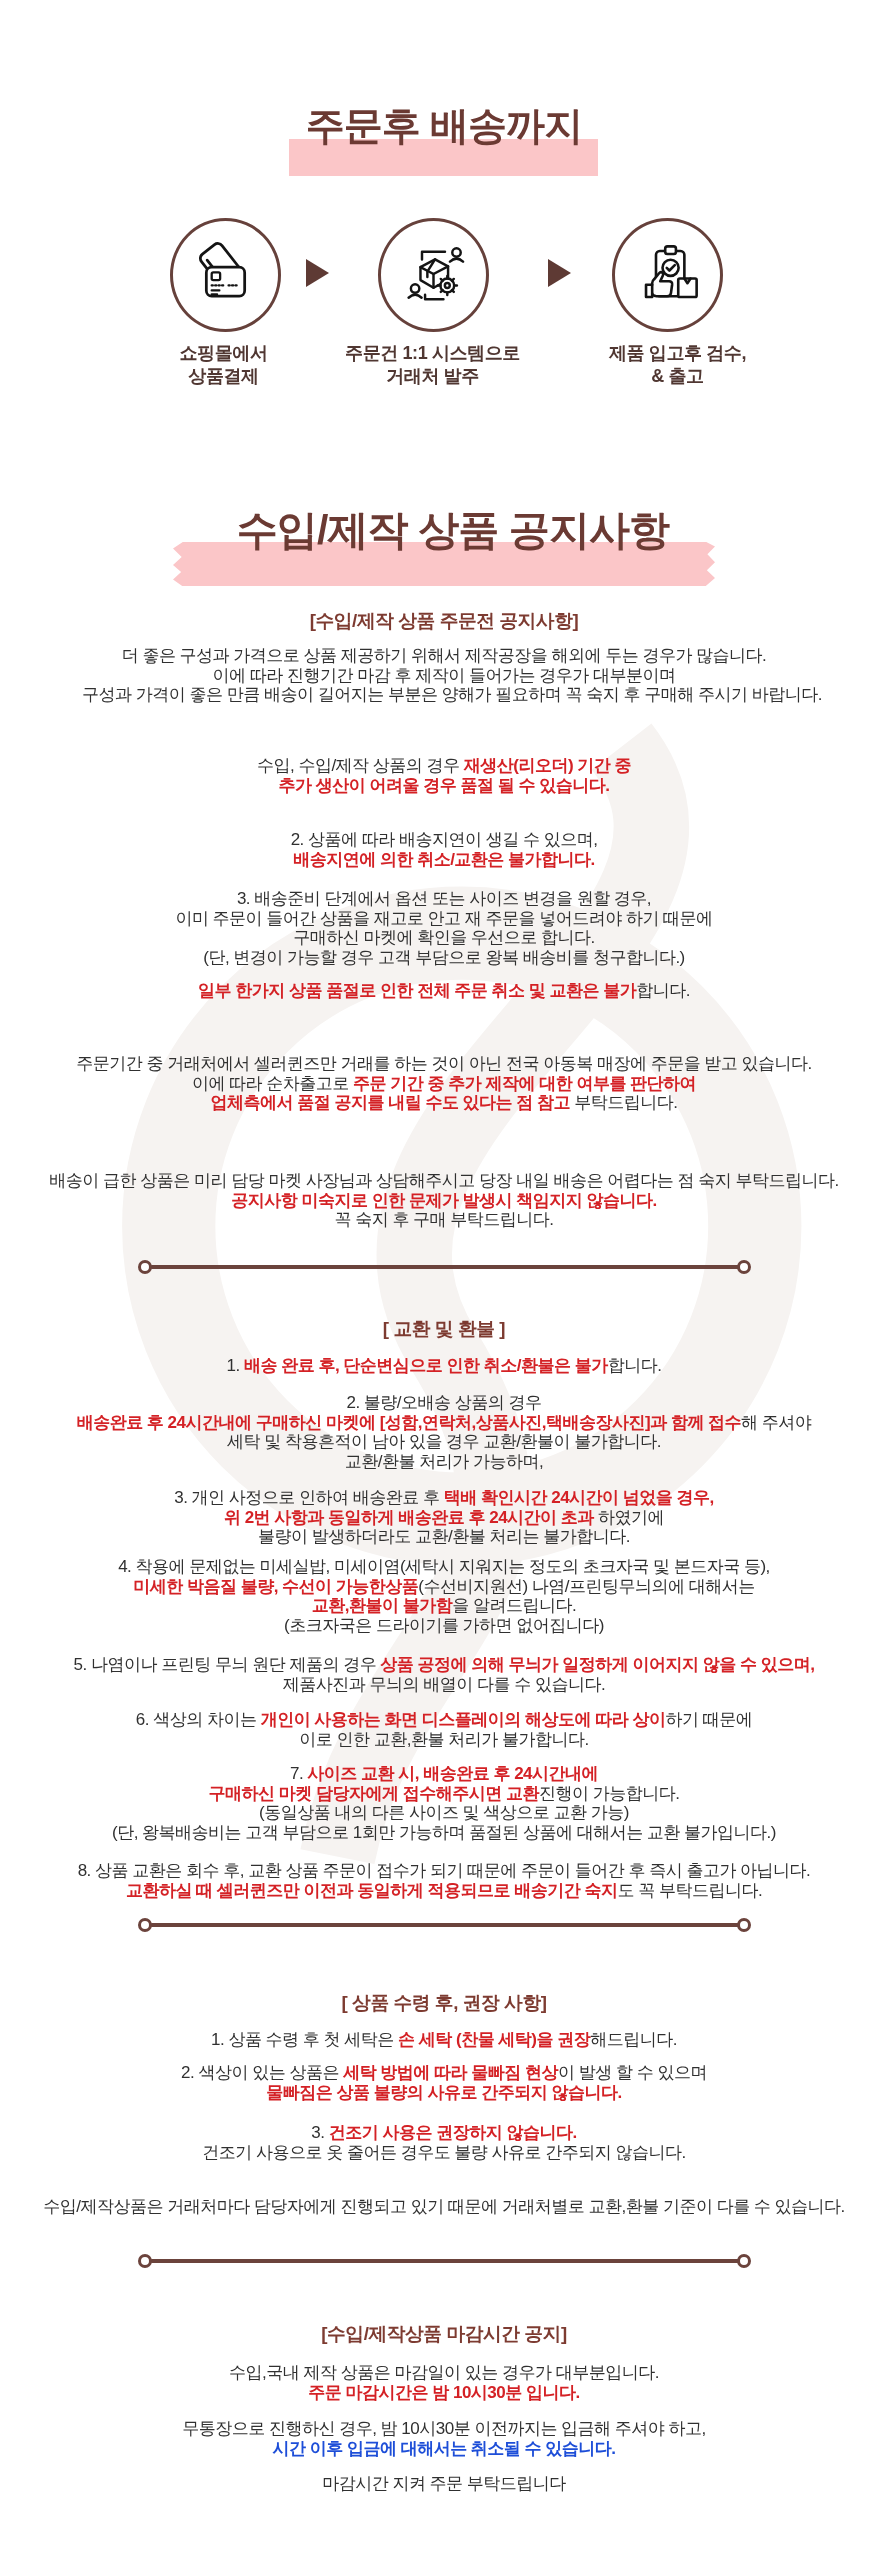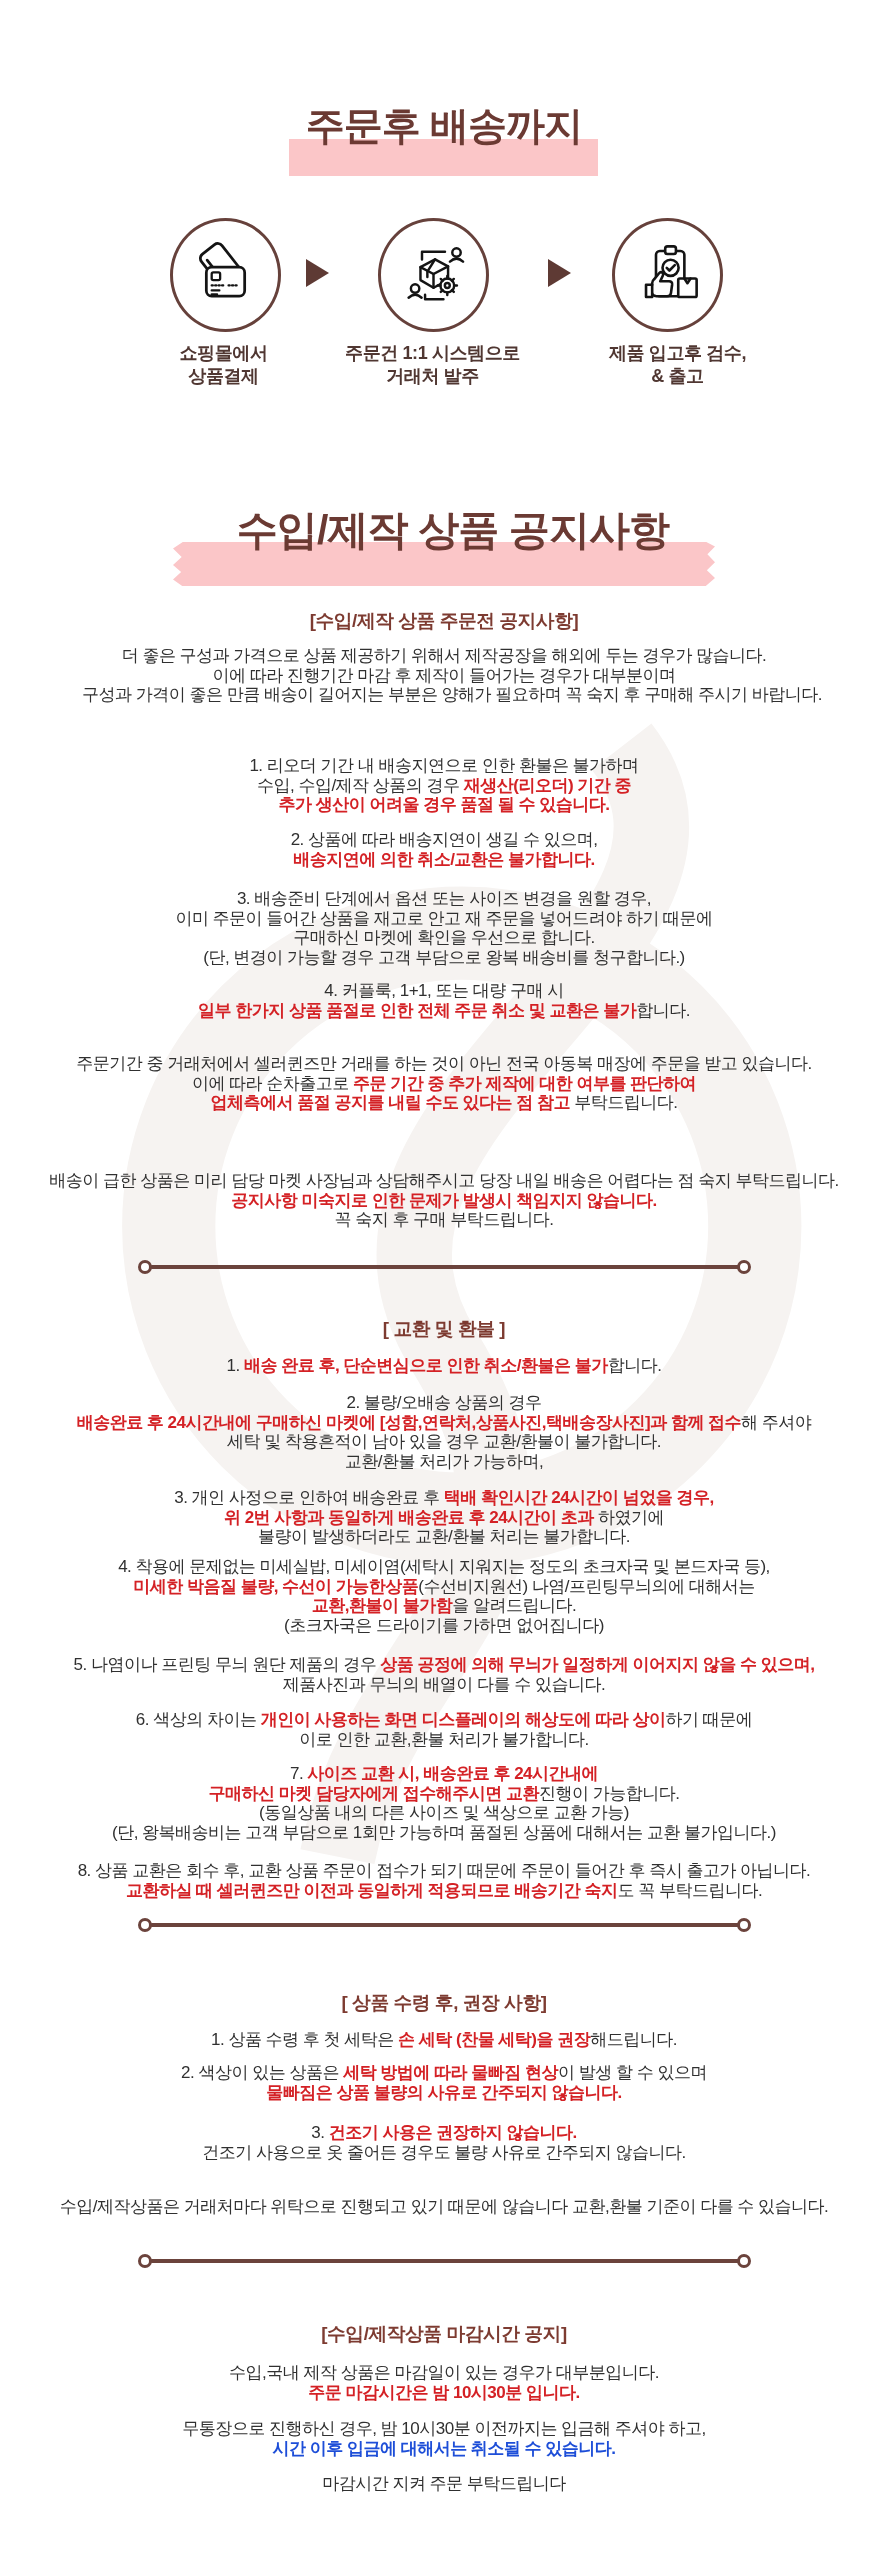--- a/index.html
+++ b/index.html
@@ -158,36 +158,34 @@
   </div>
 
   <div id="content">
       <div class="sec-header" style="top: 608px; color: rgb(125, 59, 49);">[수입/제작 상품 주문전 공지사항]</div>
       <div class="notice-block" style="top: 646px;">
         <div class="notice-line"><span class="seg-black" style="color: rgb(48, 48, 48);">더 좋은 구성과 가격으로 상품 제공하기 위해서 제작공장을 해외에 두는 경우가 많습니다.</span></div>
         <div class="notice-line"><span class="seg-black" style="color: rgb(48, 48, 48);">이에 따라 진행기간 마감 후 제작이 들어가는 경우가 대부분이며</span></div>
         <div class="notice-line"><span class="seg-black" style="color: rgb(48, 48, 48); margin-left: 16px;">구성과 가격이 좋은 만큼 배송이 길어지는 부분은 양해가 필요하며 꼭 숙지 후 구매해 주시기 바랍니다.</span></div>
       </div>
       <div class="notice-block" style="top: 756px;">
-        <div class="notice-line"><span class="seg-black" style="color: rgb(48, 48, 48);">1. 리오더 기간 내 배송지연으로 인한 환불은 불가하며</span></div>
         <div class="notice-line"><span class="seg-black" style="color: rgb(48, 48, 48);">수입, 수입/제작 상품의 경우 </span><span class="seg-red" style="color: rgb(212, 33, 37);">재생산(리오더) 기간 중</span></div>
         <div class="notice-line"><span class="seg-red" style="color: rgb(212, 33, 37);">추가 생산이 어려울 경우 품절 될 수 있습니다.</span></div>
       </div>
       <div class="notice-block" style="top: 830px;">
         <div class="notice-line"><span class="seg-black" style="color: rgb(48, 48, 48);">2. 상품에 따라 배송지연이 생길 수 있으며,</span></div>
         <div class="notice-line"><span class="seg-red" style="color: rgb(212, 33, 37);">배송지연에 의한 취소/교환은 불가합니다.</span></div>
       </div>
       <div class="notice-block" style="top: 889px;">
         <div class="notice-line"><span class="seg-black" style="color: rgb(48, 48, 48);">3. 배송준비 단계에서 옵션 또는 사이즈 변경을 원할 경우,</span></div>
         <div class="notice-line"><span class="seg-black" style="color: rgb(48, 48, 48);">이미 주문이 들어간 상품을 재고로 안고 재 주문을 넣어드려야 하기 때문에</span></div>
         <div class="notice-line"><span class="seg-black" style="color: rgb(48, 48, 48);">구매하신 마켓에 확인을 우선으로 합니다.</span></div>
         <div class="notice-line"><span class="seg-black" style="color: rgb(48, 48, 48);">(단, 변경이 가능할 경우 고객 부담으로 왕복 배송비를 청구합니다.)</span></div>
       </div>
       <div class="notice-block" style="top: 981px;">
-        <div class="notice-line"><span class="seg-black" style="color: rgb(48, 48, 48);">4. 커플룩, 1+1, 또는 대량 구매 시</span></div>
         <div class="notice-line"><span class="seg-red" style="color: rgb(212, 33, 37);">일부 한가지 상품 품절로 인한 전체 주문 취소 및 교환은 불가</span><span class="seg-black" style="color: rgb(48, 48, 48);">합니다.</span></div>
       </div>
       <div class="notice-block" style="top: 1054px;">
         <div class="notice-line"><span class="seg-black" style="color: rgb(48, 48, 48);">주문기간 중 거래처에서 셀러퀸즈만 거래를 하는 것이 아닌 전국 아동복 매장에 주문을 받고 있습니다.</span></div>
         <div class="notice-line"><span class="seg-black" style="color: rgb(48, 48, 48);">이에 따라 순차출고로 </span><span class="seg-red" style="color: rgb(212, 33, 37);">주문 기간 중 추가 제작에 대한 여부를 판단하여</span></div>
         <div class="notice-line"><span class="seg-red" style="color: rgb(212, 33, 37);">업체측에서 품절 공지를 내릴 수도 있다는 점 참고</span><span class="seg-black" style="color: rgb(48, 48, 48);"> 부탁드립니다.</span></div>
       </div>
       <div class="notice-block" style="top: 1171px;">
         <div class="notice-line"><span class="seg-black" style="color: rgb(48, 48, 48);">배송이 급한 상품은 미리 담당 마켓 사장님과 상담해주시고 당장 내일 배송은 어렵다는 점 숙지 부탁드립니다.</span></div>
         <div class="notice-line"><span class="seg-red" style="color: rgb(212, 33, 37);">공지사항 미숙지로 인한 문제가 발생시 책임지지 않습니다.</span></div>
@@ -238,21 +236,21 @@
       </div>
       <div class="notice-block" style="top: 2063px;">
         <div class="notice-line"><span class="seg-black" style="color: rgb(48, 48, 48);">2. 색상이 있는 상품은 </span><span class="seg-red" style="color: rgb(212, 33, 37);">세탁 방법에 따라 물빠짐 현상</span><span class="seg-black" style="color: rgb(48, 48, 48);">이 발생 할 수 있으며</span></div>
         <div class="notice-line"><span class="seg-red" style="color: rgb(212, 33, 37);">물빠짐은 상품 불량의 사유로 간주되지 않습니다.</span></div>
       </div>
       <div class="notice-block" style="top: 2123px;">
         <div class="notice-line"><span class="seg-black" style="color: rgb(48, 48, 48);">3. </span><span class="seg-red" style="color: rgb(212, 33, 37);">건조기 사용은 권장하지 않습니다.</span></div>
         <div class="notice-line"><span class="seg-black" style="color: rgb(48, 48, 48);">건조기 사용으로 옷 줄어든 경우도 불량 사유로 간주되지 않습니다.</span></div>
       </div>
       <div class="notice-block" style="top: 2197px;">
-        <div class="notice-line"><span class="seg-black" style="color: rgb(48, 48, 48);">수입/제작상품은 거래처마다 위탁으로 진행되고 있기 때문에 않습니다 교환,환불 기준이 다를 수 있습니다.</span></div>
+        <div class="notice-line"><span class="seg-black" style="color: rgb(48, 48, 48);">수입/제작상품은 거래처마다 담당자에게 진행되고 있기 때문에 거래처별로 교환,환불 기준이 다를 수 있습니다.</span></div>
       </div>
       <div class="sec-header" style="top: 2321px; color: rgb(125, 59, 49);">[수입/제작상품 마감시간 공지]</div>
       <div class="notice-block" style="top: 2363px;">
         <div class="notice-line"><span class="seg-black" style="color: rgb(48, 48, 48);">수입,국내 제작 상품은 마감일이 있는 경우가 대부분입니다.</span></div>
         <div class="notice-line"><span class="seg-red" style="color: rgb(212, 33, 37);">주문 마감시간은 밤 10시30분 입니다.</span></div>
       </div>
       <div class="notice-block" style="top: 2419px;">
         <div class="notice-line"><span class="seg-black" style="color: rgb(48, 48, 48);">무통장으로 진행하신 경우, 밤 10시30분 이전까지는 입금해 주셔야 하고,</span></div>
         <div class="notice-line"><span class="seg-red" style="color: #1d4ed8;">시간 이후 입금에 대해서는 취소될 수 있습니다.</span></div>
       </div>

